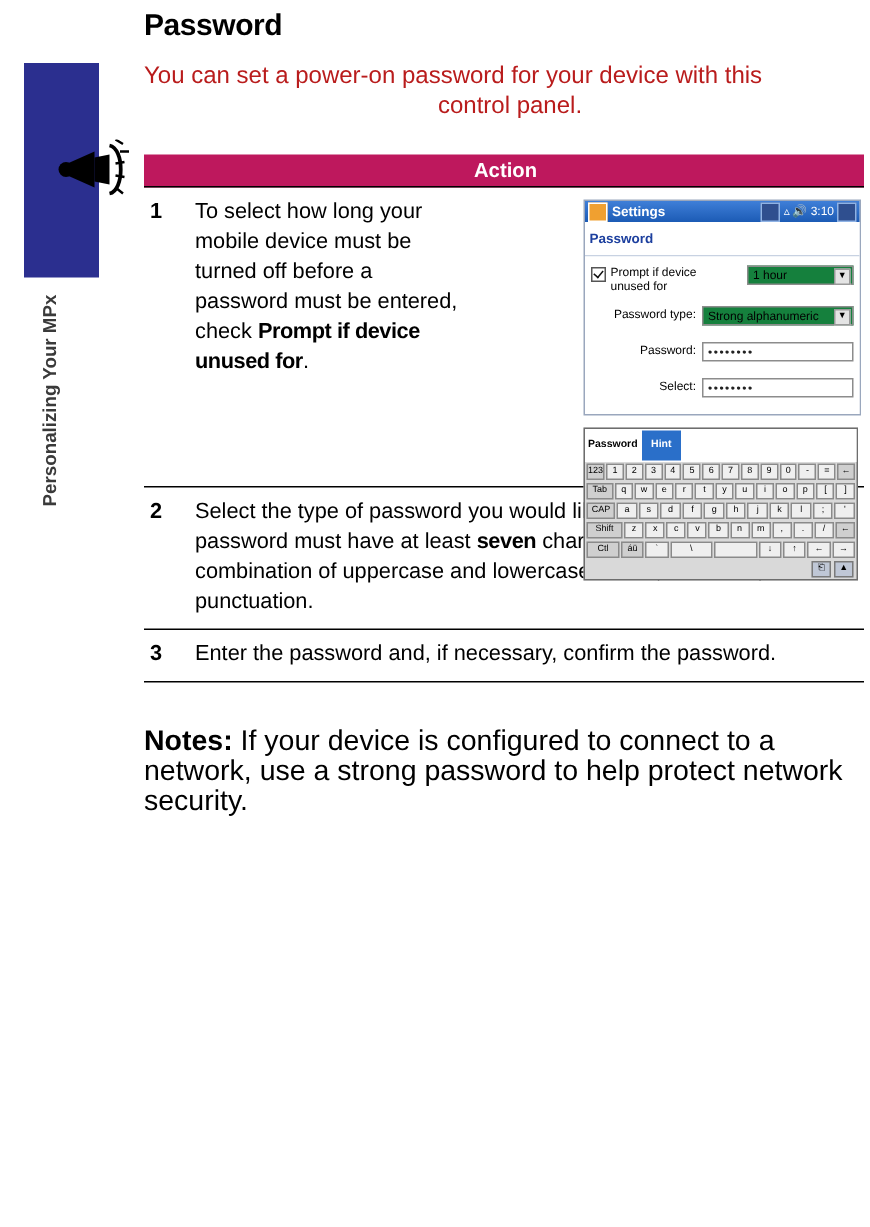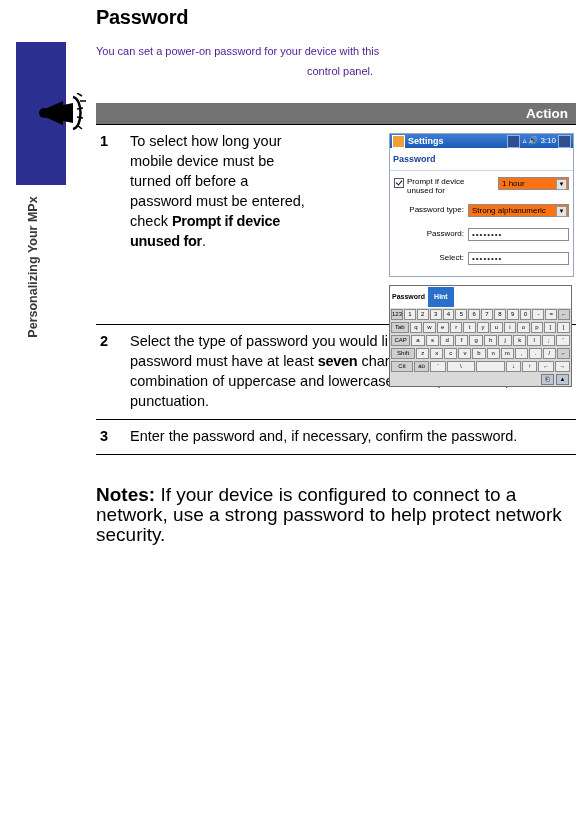--- a/index.html
+++ b/index.html
@@ -54,23 +54,23 @@
     width: 480px;
   }
   h1.title {
     font-size: 20px;
     font-weight: bold;
     margin: 6px 0 12px 0;
     color: #000;
     letter-spacing: -0.3px;
   }
   .intro {
-    font-size: 11px;
+    font-size: 16px;
     line-height: 20px;
-    color: #4c1d95;
+    color: #b91c1c;
     margin: 0 0 8px 0;
     width: 478px;
   }
   .intro .ind {
     display: block;
     padding-left: 10px;
     text-align: center;
   }
 
   
@@ -137,23 +137,23 @@
     height: 40px;
   }
 
   
   .proc-table {
     margin-top: 22px;
     width: 480px;
     border-collapse: collapse;
   }
   .proc-table thead th {
-    background: #737373;
+    background: #be185d;
     color: #fff;
-    text-align: right;
+    text-align: center;
     font-size: 13.5px;
     font-weight: bold;
     padding: 3px 8px 3px 10px;
   }
   .proc-table td {
     border-bottom: 1.5px solid #000;
     vertical-align: top;
     font-size: 14.5px;
     line-height: 20px;
     padding: 6px 4px 8px 4px;
@@ -254,21 +254,21 @@
     position: absolute;
     left: 2px; top: 0px;
     width: 3px; height: 5px;
     border: solid #111;
     border-width: 0 1.3px 1.3px 0;
     transform: rotate(40deg);
   }
   .dev-chk-label { width: 78px; line-height: 9px; }
   .dev-combo {
     border: 1px solid #8c8c8c;
-    background: #f97316;
+    background: #15803d;
     font-size: 8px;
     height: 11px;
     line-height: 11px;
     padding-left: 3px;
     position: relative;
     margin-left: auto;
     width: 66px;
   }
   .dev-combo .arr {
     position: absolute;

